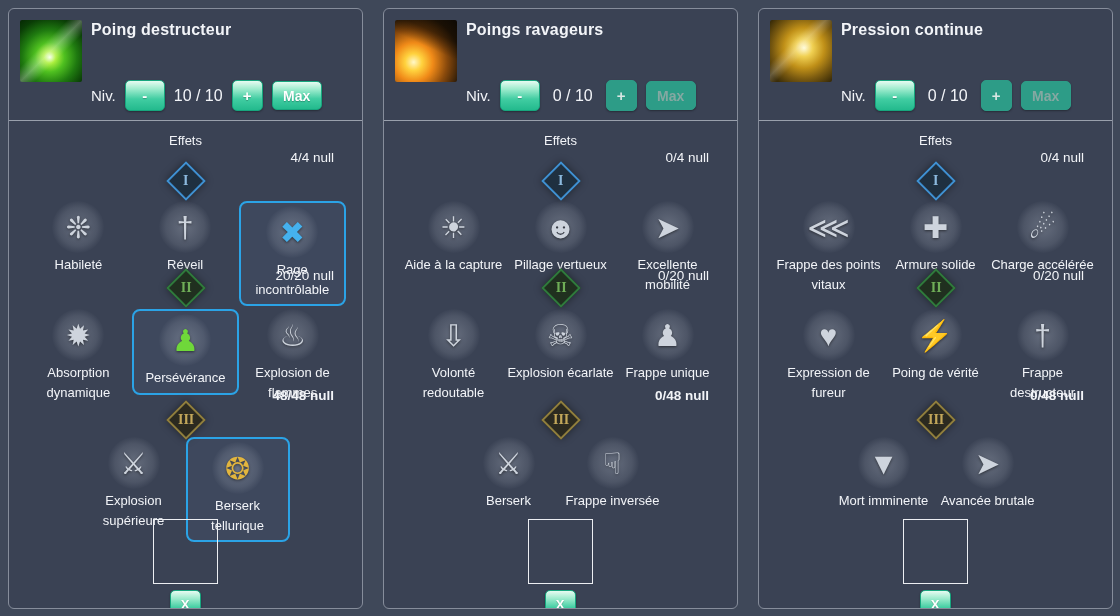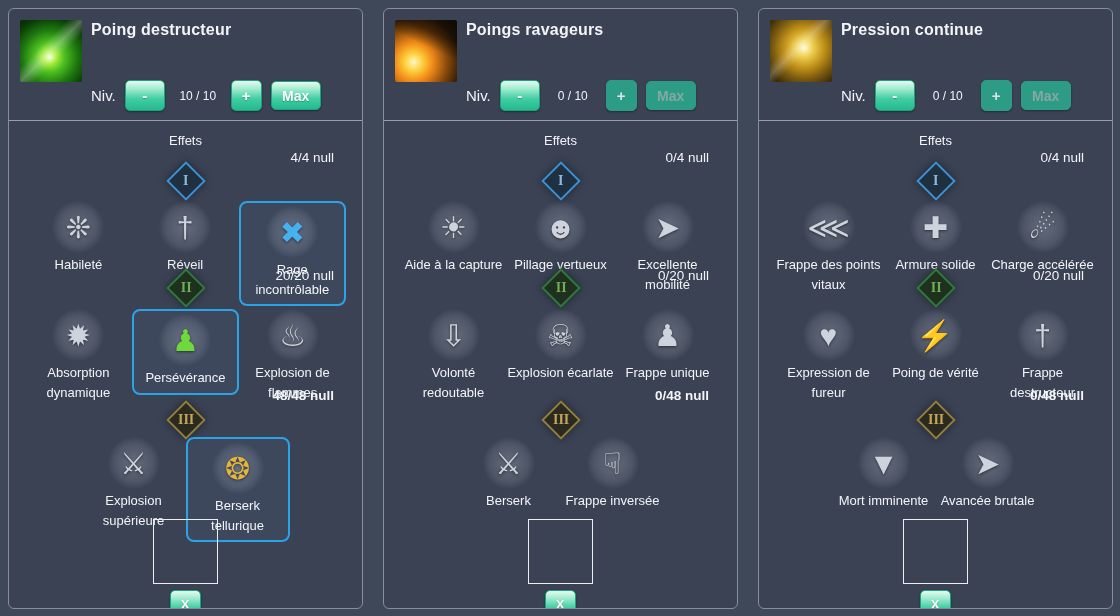--- a/index.html
+++ b/index.html
@@ -26,21 +26,21 @@
       radial-gradient(circle at 48% 60%, #f4ffe8 0%, #aef13f 12%, #4fc020 30%, #1f7a10 55%, #0a3d06 80%, #052403 100%); }
   .art-1 { background:
       linear-gradient(25deg, transparent 55%, rgba(0,0,0,.45) 75%),
       radial-gradient(circle at 30% 68%, #fff8c8 0%, #ffd23e 14%, #f08a18 32%, #8a4a0c 55%, #2e1c08 78%, #171008 100%); }
   .art-2 { background:
       linear-gradient(315deg, transparent 45%, rgba(255,255,255,.22) 55%, transparent 65%),
       radial-gradient(circle at 55% 45%, #fffbd8 0%, #f0d052 18%, #c09018 42%, #7a5a10 65%, #3a2c08 88%); }
   .header-right { display:flex; flex-direction:column; gap:5px; padding-top:1px; }
   .panel-title { font-weight:bold; font-size:16px; letter-spacing:.2px; }
   .level-row { display:flex; align-items:center; gap:9px; font-size:15px;margin-top:36px; }
-  .level-value { font-size:12px; min-width:48px; text-align:center; }
+  .level-value { font-size:16px; min-width:48px; text-align:center; }
   
   .btn {
     border-radius:5px; cursor:pointer; color:#fff;
     font-family:"Liberation Sans", sans-serif; font-weight:bold;
     box-shadow:0 1px 2px rgba(0,0,0,.35);
     display:inline-flex; align-items:center; justify-content:center;
   }
   .btn.bright {
     background:linear-gradient(180deg,#e7fbf1 0%,#9debcd 28%,#41cda2 62%,#23ba8d 100%);
     border:1px solid #17a67e;

